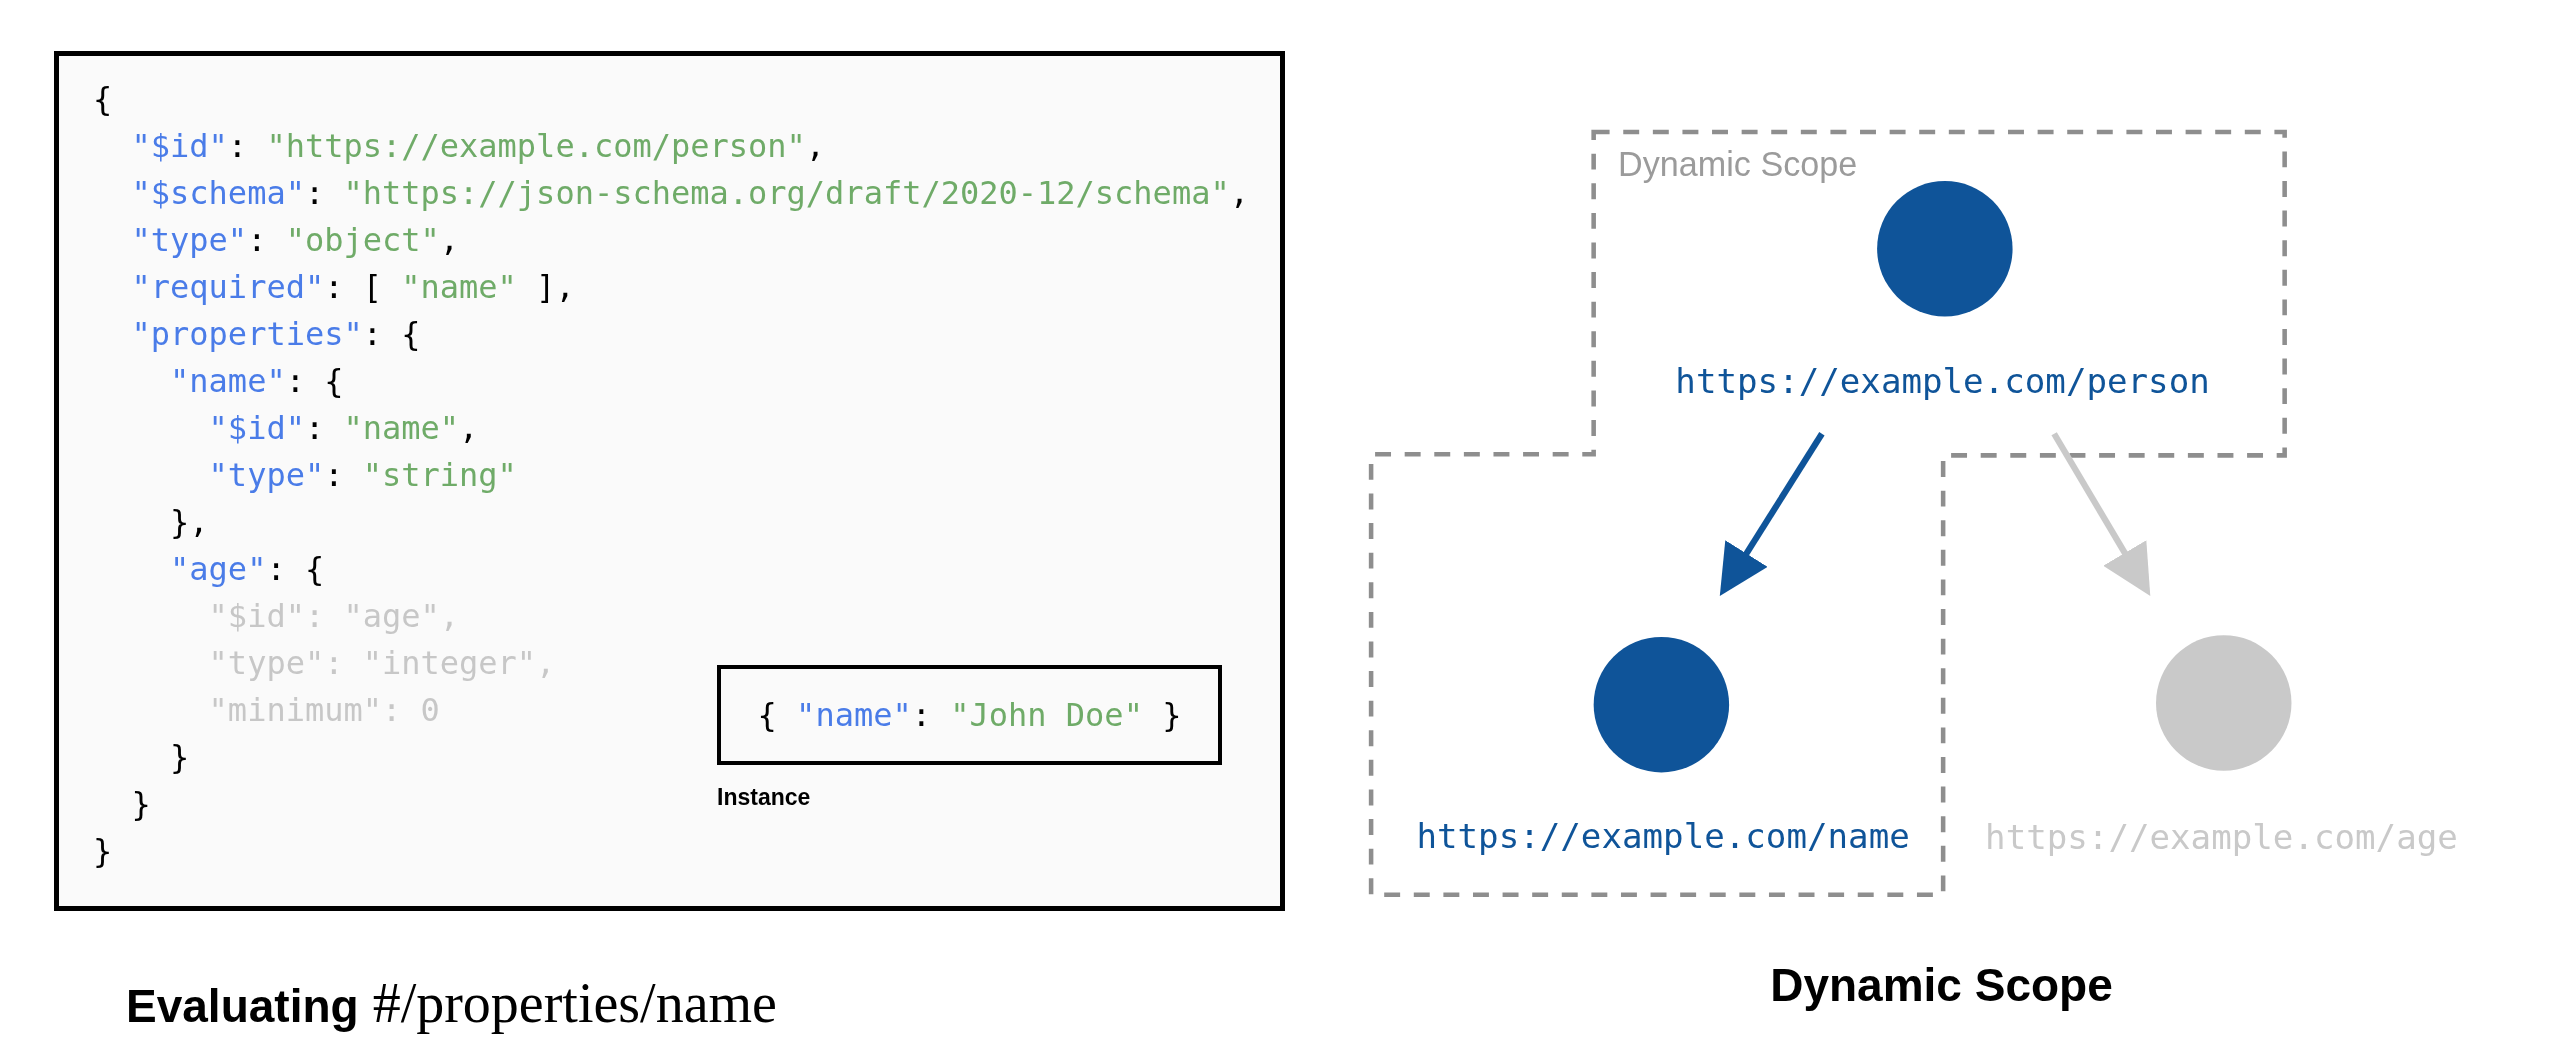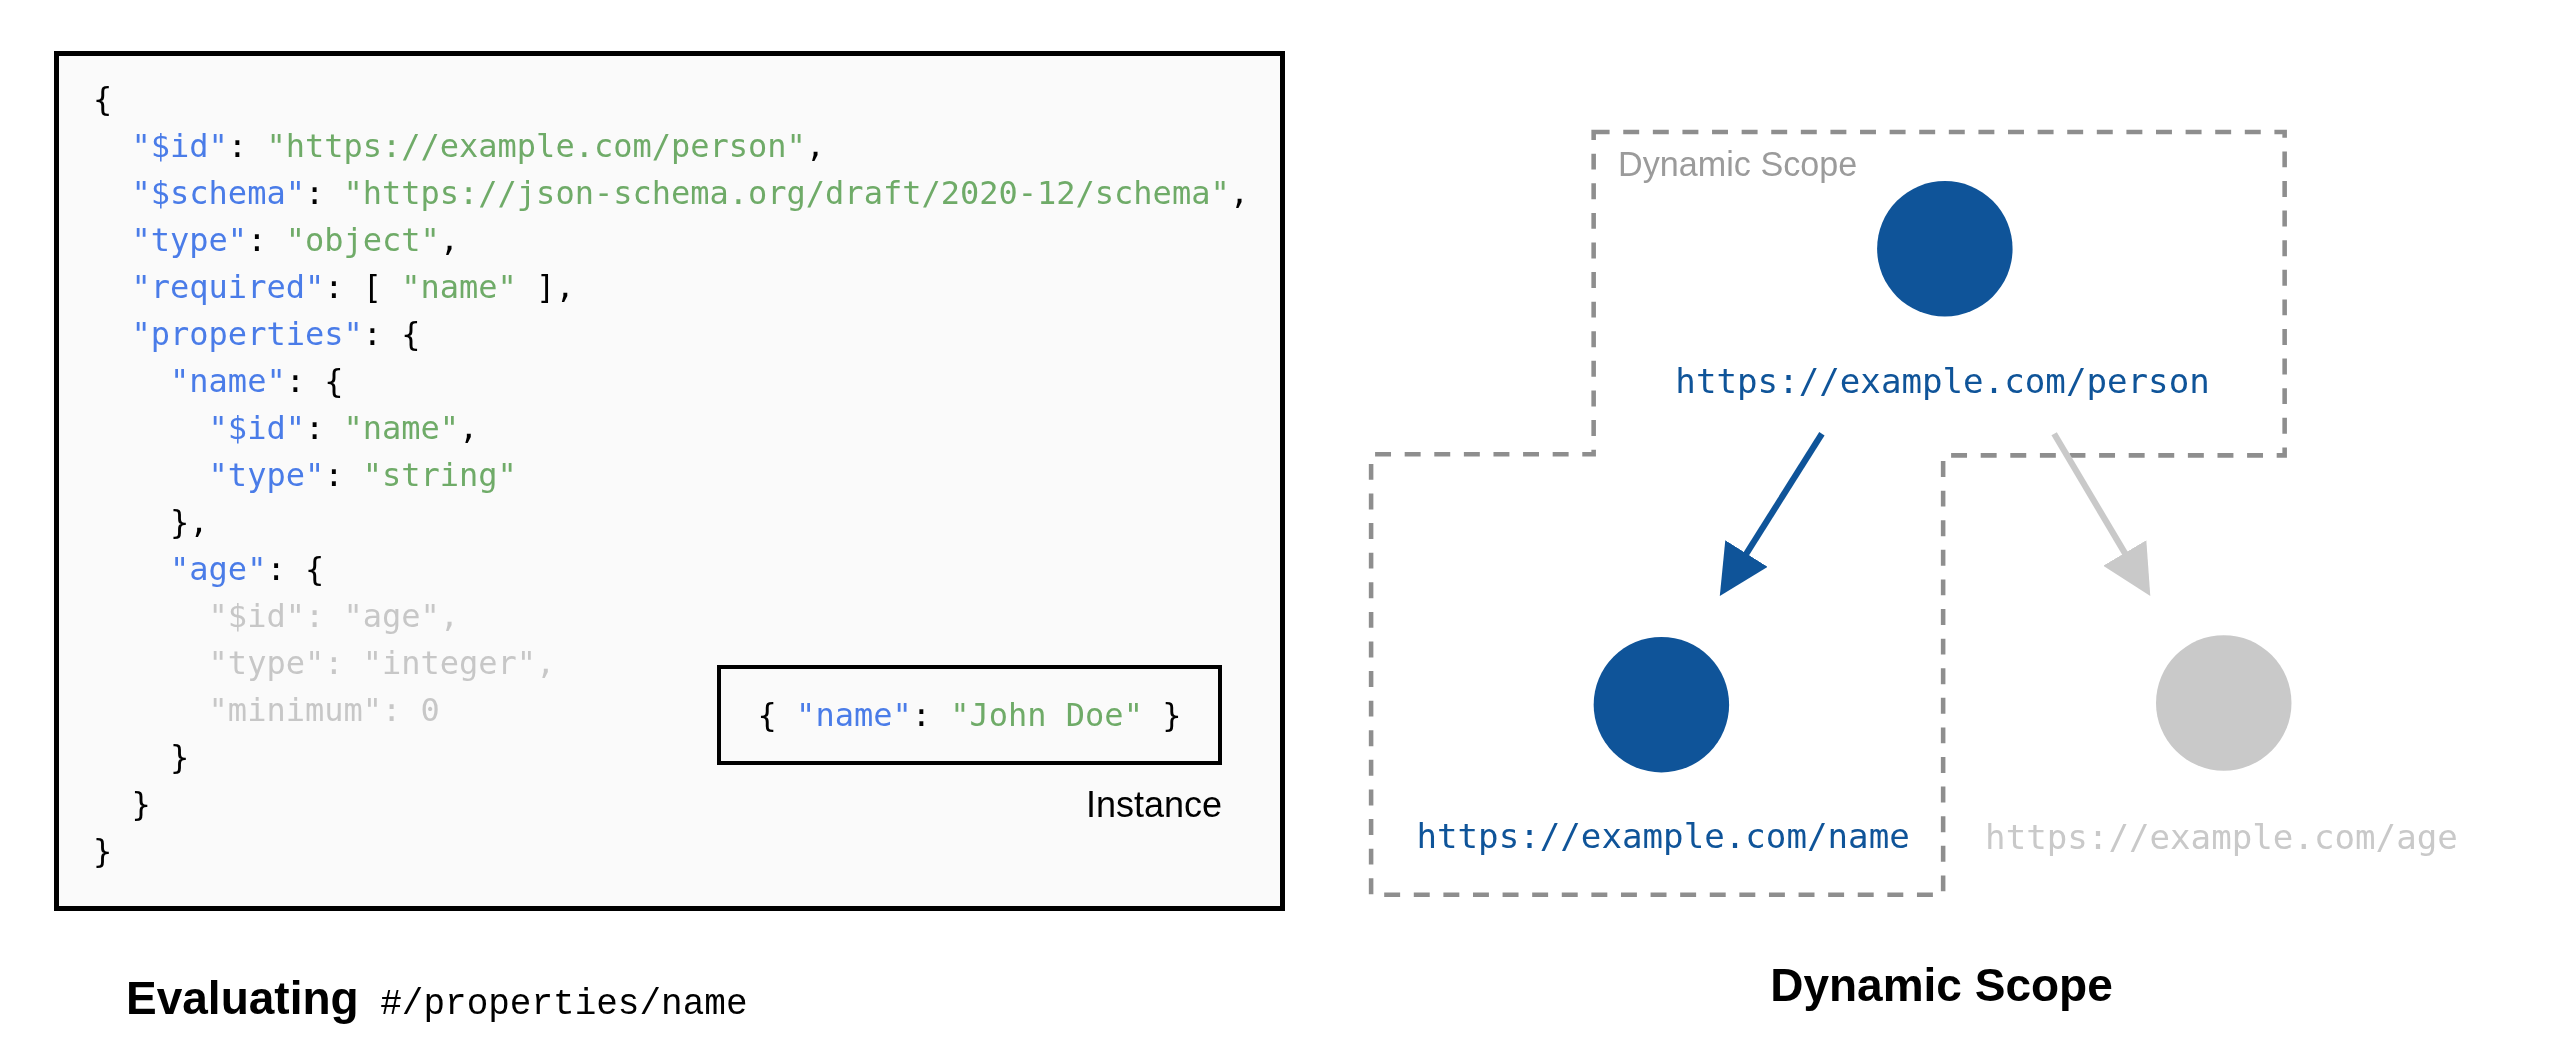--- a/index.html
+++ b/index.html
@@ -37,28 +37,28 @@
 
   .instance-box{
     position:absolute;left:718px;top:660px;width:505px;height:100px;
     box-sizing:border-box;border:4.6px solid var(--ink);background:var(--box-bg);
     display:flex;align-items:center;justify-content:center;
   }
   .instance-code{
     font-family:"DejaVu Sans Mono",monospace;font-size:32px;white-space:pre;
   }
   .instance-label{
-    position:absolute;left:718px;top:779px;width:505px;text-align:right;
-    font-weight:normal;font-size:36px;color:var(--ink);
+    position:absolute;left:718px;top:779px;width:505px;text-align:left;
+    font-weight:bold;font-size:23px;color:var(--ink);
   }
   .eval-caption{
     position:absolute;left:121px;top:961px;white-space:pre;color:var(--ink);
   }
   .eval-caption .bold-part{font-weight:bold;font-size:46px;margin-top:36px;}
-  .eval-caption .mono-part{font-family:Liberation Mono, monospace;font-size:36px;}
+  .eval-caption .mono-part{font-family:Liberation Serif, serif;font-size:56px;}
 
   
   .diagram-svg{position:absolute;left:0;top:0;width:2576px;height:1053px;}
   .scope-caption{
     position:absolute;left:1600px;top:958px;width:683px;text-align:center;
     font-weight:bold;font-size:46px;color:var(--ink);
   }
   .svg-label{font-family:"Liberation Sans",sans-serif;font-size:60px;fill:var(--label-gray);}
   .svg-url{font-family:"DejaVu Sans Mono",monospace;font-size:60px;text-anchor:middle;}
   .url-active{fill:var(--accent-blue);}

